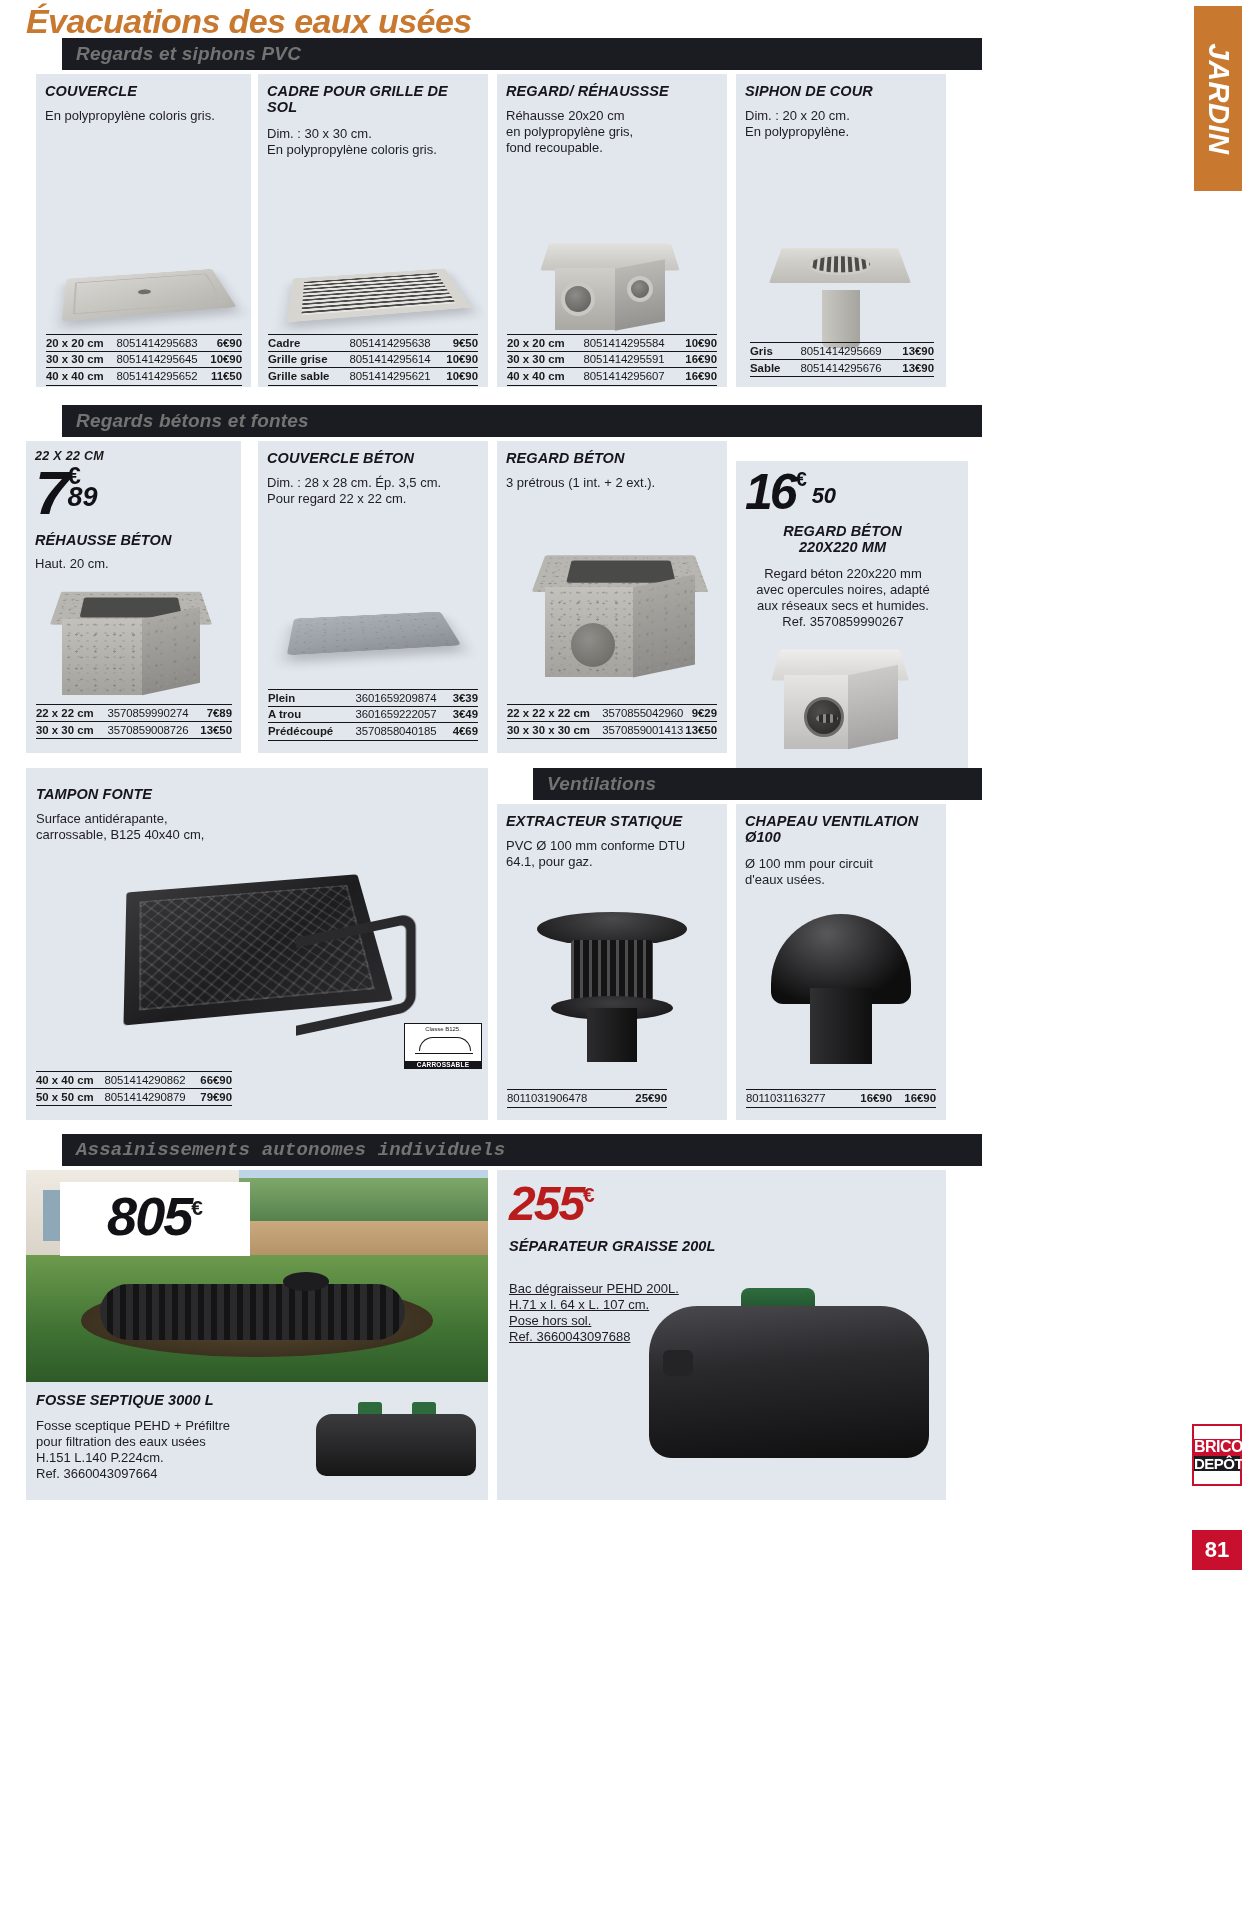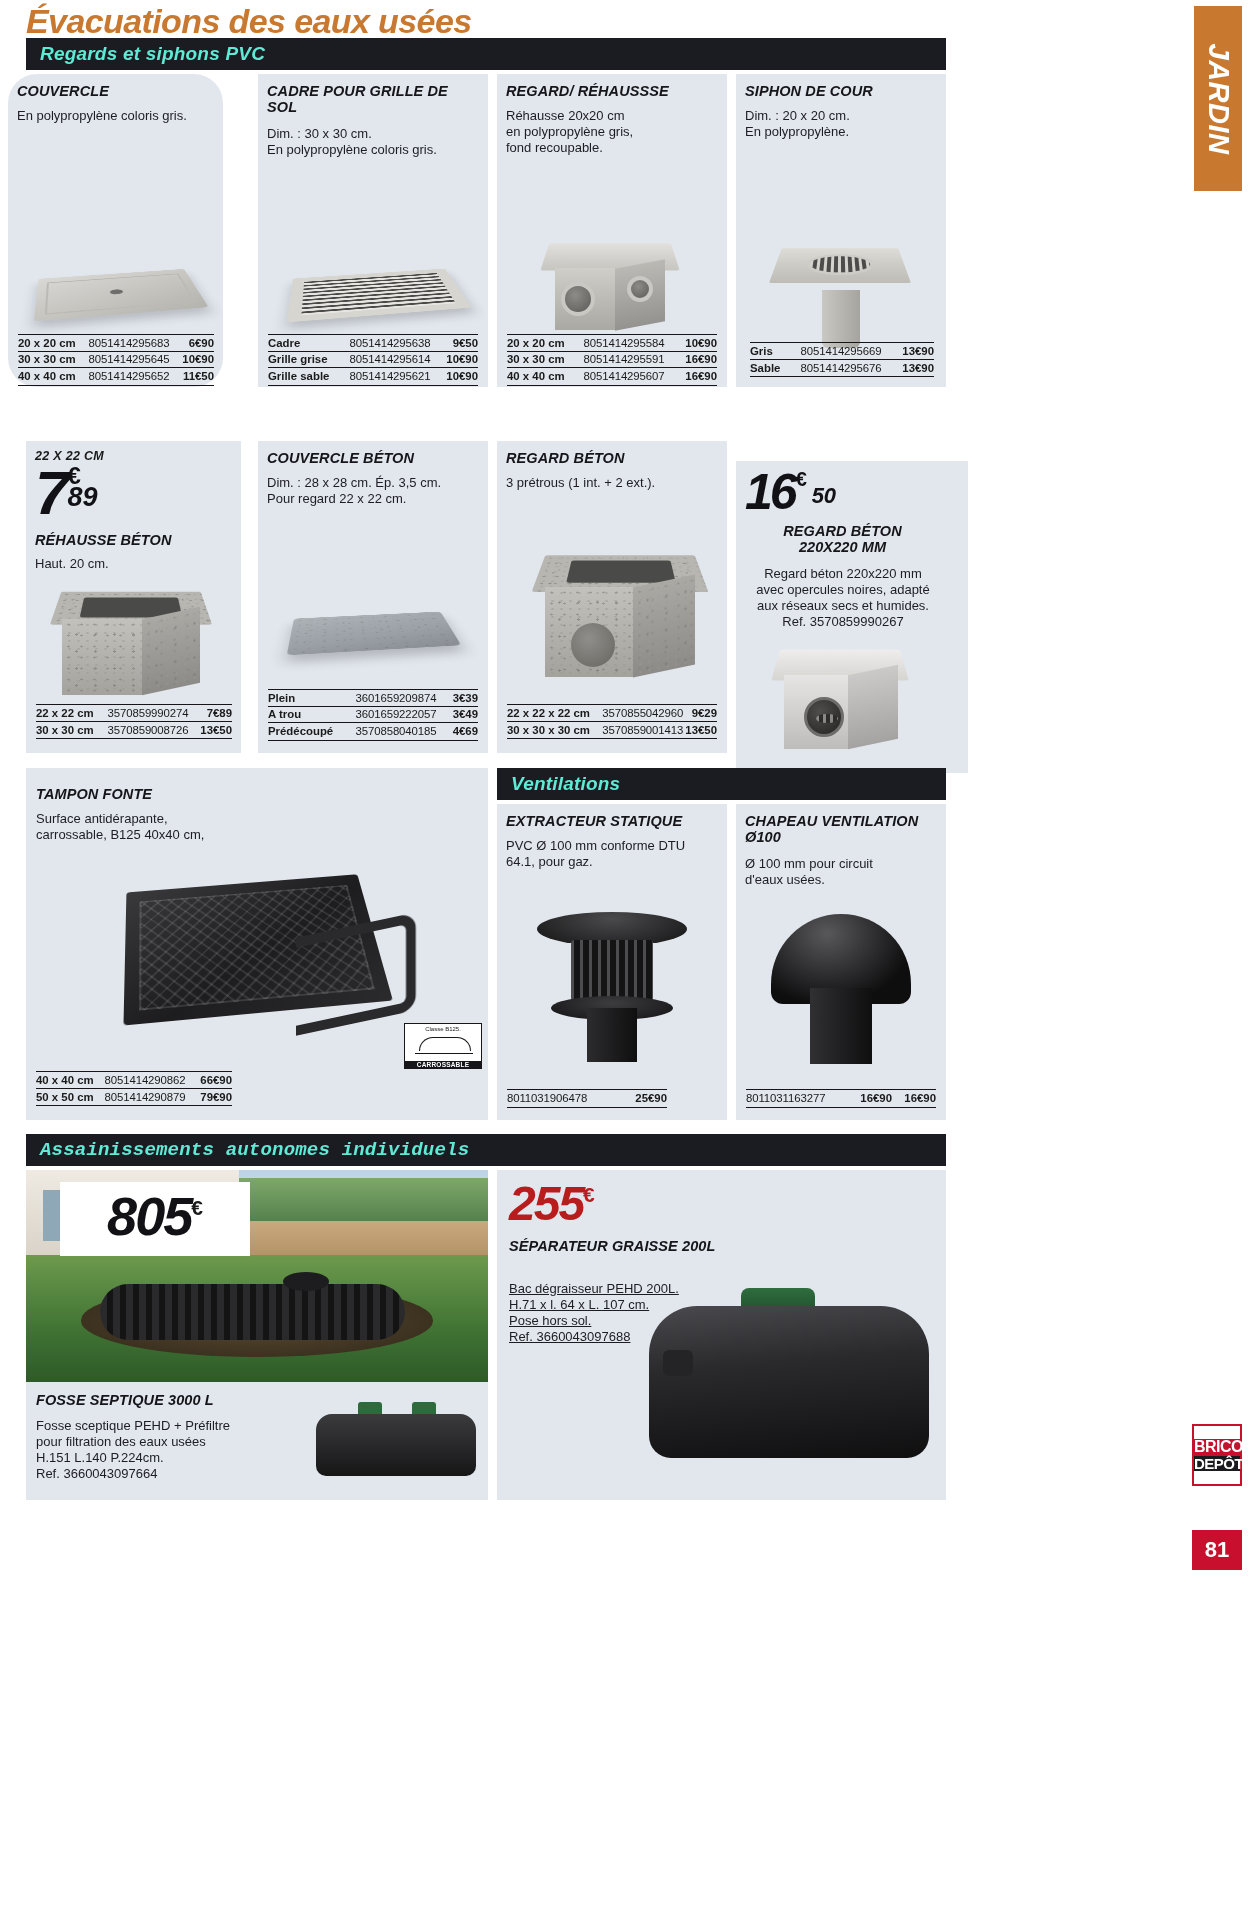--- a/index.html
+++ b/index.html
@@ -43,23 +43,23 @@
 
   
   .page-title {
     position:absolute; left:26px; top:2px;
     font-size:34px; font-weight:bold; font-style:italic;
     color:#c9792f; letter-spacing:-0.6px;
   }
 
   
   .sec-bar {
-    position:absolute; background:#1b1b22; color:#5eead4;
+    position:absolute; background:#1b1b22; color:#737373;
     font-size:19px; font-weight:bold; font-style:italic;
-    display:flex; align-items:center; padding-left:14px; letter-spacing:0.2px;
+    display:flex; align-items:center; padding-left:14px; letter-spacing:0.2px;margin-left:36px;
   }
 
   
   .panel { position:absolute; background:#e2e7ee; }
 
   .p-title {
     font-size:14.5px; font-weight:bold; font-style:italic; color:#15151a;
     line-height:1.12; letter-spacing:0.1px;
   }
   .p-desc { font-size:13px; color:#1d1d22; line-height:1.22; margin-top:6px; }
@@ -384,21 +384,21 @@
     <div class="b1">BRICO</div>
     <div class="b2">DEPÔT</div>
   </div>
   <div class="page-num">81</div>
   <div class="disc-label">DISC</div>
 
   <div class="page-title">Évacuations des eaux usées</div>
 
   <div class="sec-bar" style="left:26px; top:38px; width:920px; height:32px;">Regards et siphons PVC</div>
 
-  <div class="panel" style="left:8px; top:74px; width:215px; height:313px;border-radius:29px;">
+  <div class="panel" style="left:36px; top:74px; width:215px; height:313px;">
     <div class="p-title" style="position:absolute;left:9px;top:9px;width:196px;">COUVERCLE</div>
     <div class="p-desc" style="position:absolute;left:9px;top:28px;width:200px;white-space:pre-line;">En polypropylène coloris gris.</div>
     <div class="cover-plate" style="left:30px; top:180px;">
       <div class="cover-knob" style="left:72px;top:33px;"></div>
     </div>
     <div class="ptable" style="left:10px; top:260px; width:196px;">
       <div class="row">
         <div class="c1" style="width:64px;">20 x 20 cm</div>
         <div class="c2">8051414295683</div>
         <div class="c3" style="width:38px;">6€90</div>
@@ -489,20 +489,21 @@
         <div class="c3" style="width:42px;">13€90</div>
       </div>
       <div class="row">
         <div class="c1" style="width:40px;">Sable</div>
         <div class="c2">8051414295676</div>
         <div class="c3" style="width:42px;">13€90</div>
       </div>
     </div>
   </div>
 
+  <div class="sec-bar" style="left:26px; top:405px; width:920px; height:32px;">Regards bétons et fontes</div>
 
   <div class="panel" style="left:26px; top:441px; width:215px; height:312px;">
     <div style="position:absolute;left:9px;top:8px;font-size:12.5px;font-weight:bold;font-style:italic;letter-spacing:0.3px;">22 X 22 CM</div>
     <div class="bigprice" style="left:9px; top:25px;">
       <div class="num">7</div>
       <div class="frac">
         <div class="eur">€</div>
         <div class="cts">89</div>
       </div>
     </div>

